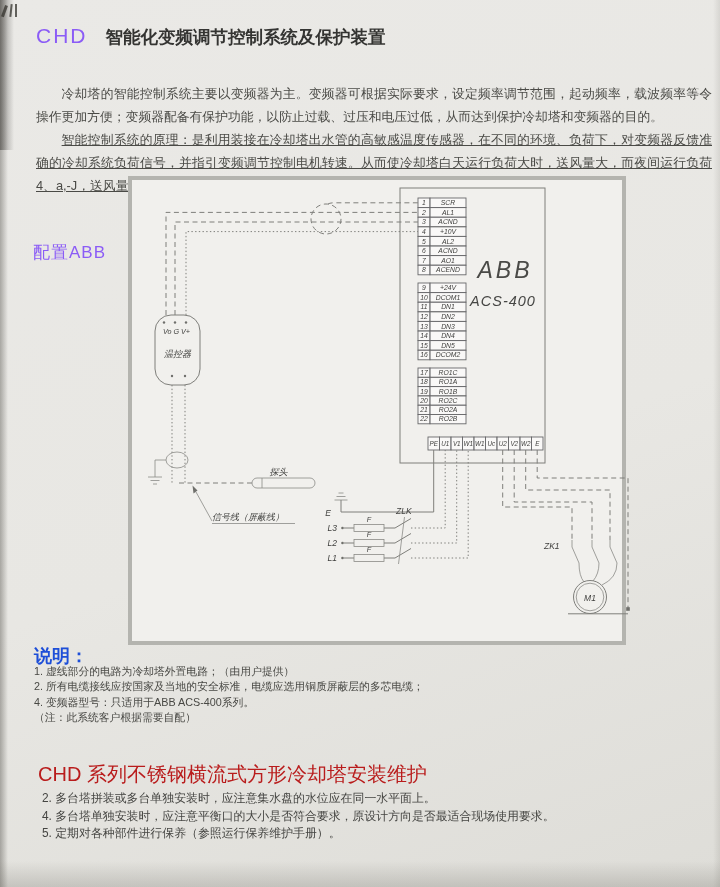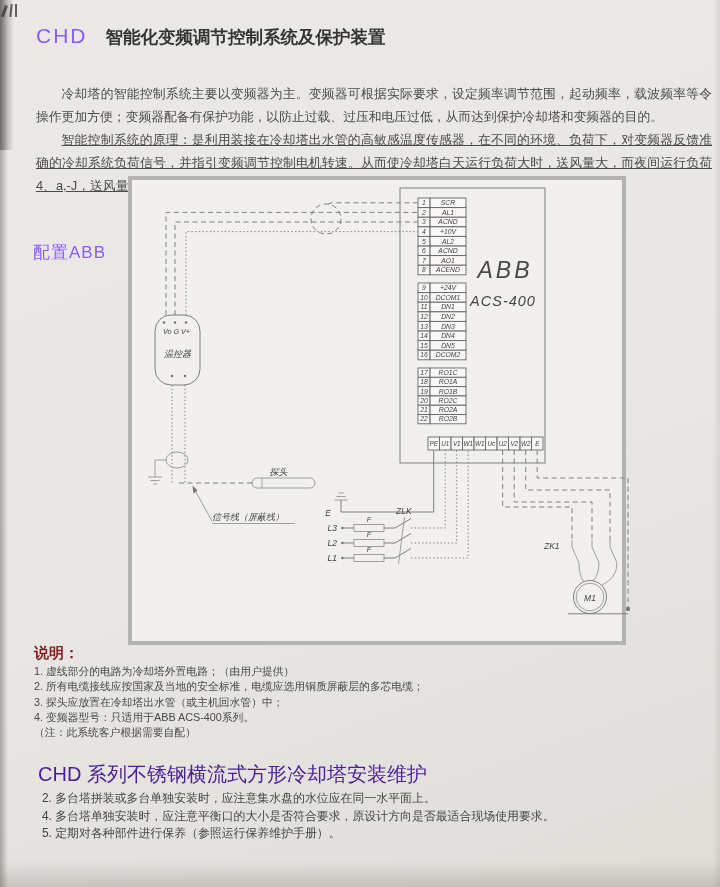--- a/index.html
+++ b/index.html
@@ -33,25 +33,25 @@
   .lt{stroke:#8a8a86;stroke-width:.8;fill:none;}
   .dsh{stroke-dasharray:5 3.5;}
   .dt{stroke-dasharray:1.4 2.3;}
   .cell{stroke:#68686a;stroke-width:.9;fill:rgba(255,255,255,.55);}
   .t6{font-size:6.3px;}.t68{font-size:6.8px;}.t7{font-size:7.2px;}
   .t8{font-size:8.5px;}.t9{font-size:9px;}
   .brand{font-size:23px;letter-spacing:3px;fill:#4a4a47;}
   .model{font-size:14.5px;letter-spacing:1px;fill:#464644;}
   .fillg{fill:#6f6f6b;stroke:none;}
   
-  .notes-h{left:34px;top:644px;font-size:15px;font-weight:bold;color:#7f1d1d;}
+  .notes-h{left:34px;top:644px;font-size:18px;font-weight:bold;color:#1d4ed8;}
   .notes{left:34px;top:664px;font-size:10.8px;line-height:15.3px;color:#49494575;}
   .notes div{color:#484844;}
   
-  .h2{left:38px;top:761px;font-size:20px;color:#4c1d95;white-space:nowrap;}
+  .h2{left:38px;top:761px;font-size:20px;color:#b91c1c;white-space:nowrap;}
   .list2{left:42px;top:790px;font-size:11.9px;line-height:17.6px;color:#454542;}
 </style>
 </head>
 <body>
 
 <div class="abs edge-left"></div>
 <div class="abs edge-left-top"></div>
 <div class="abs edge-bottom"></div>
 <div class="abs edge-right"></div>
 <div class="abs mark" style="left:3px;top:5px;width:2.5px;height:12px;transform:rotate(20deg);"></div>
@@ -332,21 +332,20 @@
   <circle cx="458" cy="417" r="13.8" class="lt"></circle>
   <text x="458" y="420.5" text-anchor="middle" class="t8">M1</text>
   <line x1="436" y1="433.8" x2="496" y2="433.8" class="ln"></line>
 </svg>
 </div>
 
 <div class="abs notes-h">说明：</div>
 <div class="abs notes">
   <div>1. 虚线部分的电路为冷却塔外置电路；（由用户提供）</div>
   <div>2. 所有电缆接线应按国家及当地的安全标准，电缆应选用铜质屏蔽层的多芯电缆；</div>
-  <div>3. 探头应放置在冷却塔出水管（或主机回水管）中；</div>
   <div>4. 变频器型号：只适用于ABB ACS-400系列。</div>
   <div>（注：此系统客户根据需要自配）</div>
 </div>
 
 <div class="abs h2">CHD 系列不锈钢横流式方形冷却塔安装维护</div>
 <div class="abs list2">
   <div>2. 多台塔拼装或多台单独安装时，应注意集水盘的水位应在同一水平面上。</div>
   <div>4. 多台塔单独安装时，应注意平衡口的大小是否符合要求，原设计方向是否最适合现场使用要求。</div>
   <div>5. 定期对各种部件进行保养（参照运行保养维护手册）。</div>
 </div>

